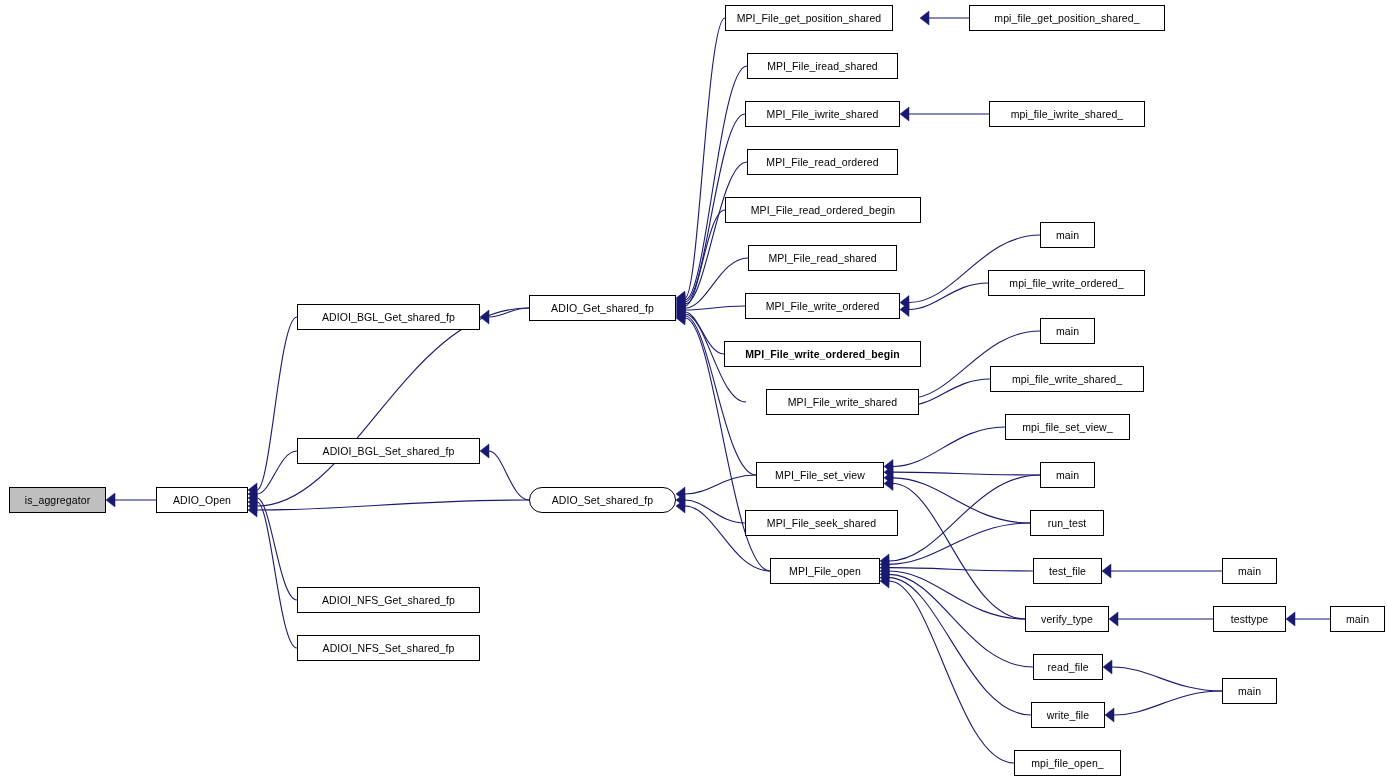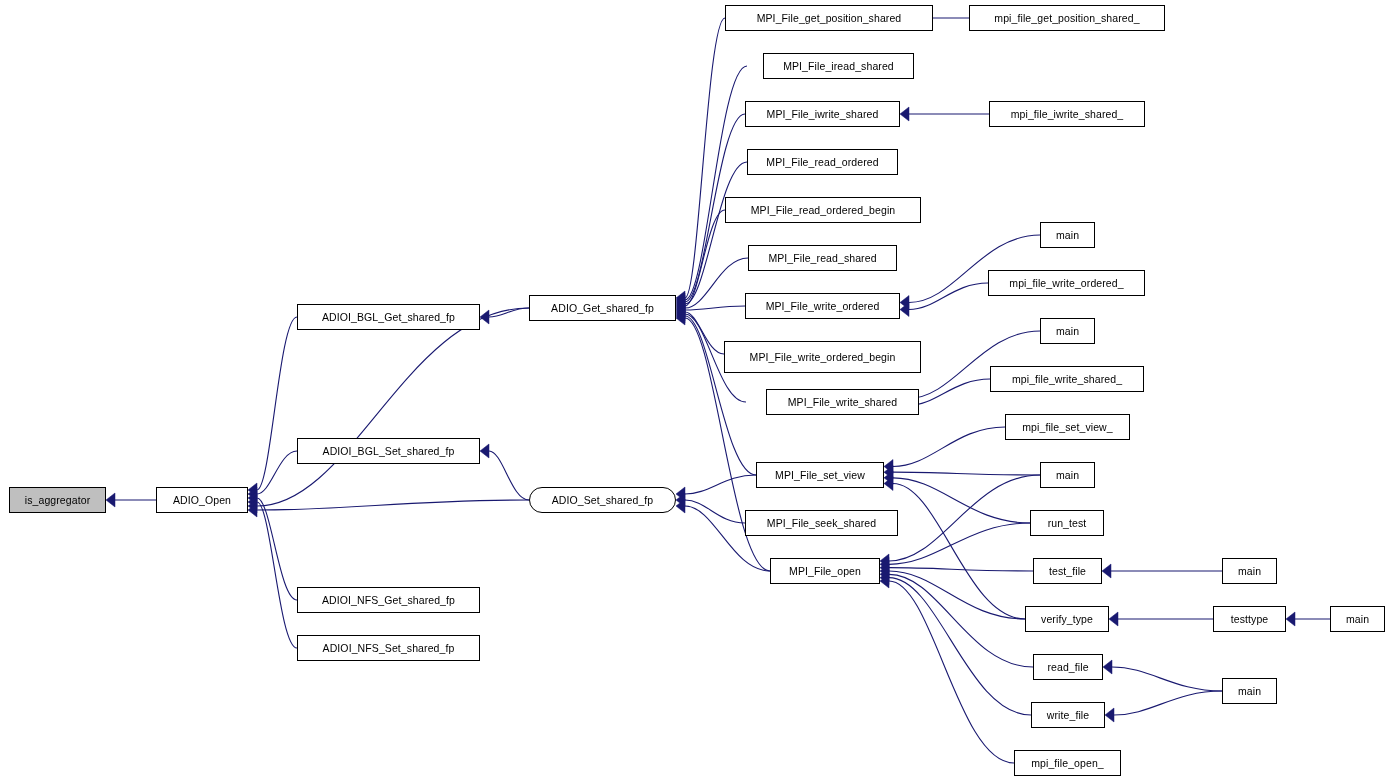--- a/index.html
+++ b/index.html
@@ -127,42 +127,42 @@
       </div>
       <div class="node" style="left: 297px; top: 635px; width: 183px; height: 26px;">
         <span>ADIOI_NFS_Set_shared_fp</span>
       </div>
       <div class="node" style="left: 529px; top: 295px; width: 147px; height: 26px;">
         <span>ADIO_Get_shared_fp</span>
       </div>
       <div class="node" style="left: 529px; top: 487px; width: 147px; height: 26px; border-radius: 13px;">
         <span>ADIO_Set_shared_fp</span>
       </div>
-      <div class="node" style="left: 725px; top: 5px; width: 208px; height: 26px;">
+      <div class="node" style="left: 725px; top: 5px; width: 168px; height: 26px;">
         <span>MPI_File_get_position_shared</span>
       </div>
-      <div class="node" style="left: 747px; top: 53px; width: 151px; height: 26px; margin-left: 16px;">
+      <div class="node" style="left: 747px; top: 53px; width: 151px; height: 26px;">
         <span>MPI_File_iread_shared</span>
       </div>
       <div class="node" style="left: 745px; top: 101px; width: 155px; height: 26px;">
         <span>MPI_File_iwrite_shared</span>
       </div>
       <div class="node" style="left: 747px; top: 149px; width: 151px; height: 26px; justify-content: center;">
         <span>MPI_File_read_ordered</span>
       </div>
       <div class="node" style="left: 725px; top: 197px; width: 196px; height: 26px;">
         <span>MPI_File_read_ordered_begin</span>
       </div>
       <div class="node" style="left: 748px; top: 245px; width: 149px; height: 26px;">
         <span>MPI_File_read_shared</span>
       </div>
       <div class="node" style="left: 745px; top: 293px; width: 155px; height: 26px;">
         <span>MPI_File_write_ordered</span>
       </div>
-      <div class="node" style="left: 724px; top: 341px; width: 197px; height: 32px;">
+      <div class="node" style="left: 724px; top: 341px; width: 197px; height: 26px; font-weight: bold;">
         <span>MPI_File_write_ordered_begin</span>
       </div>
       <div class="node" style="left: 746px; top: 389px; width: 153px; height: 26px; margin-left: 20px;">
         <span>MPI_File_write_shared</span>
       </div>
       <div class="node" style="left: 756px; top: 462px; width: 128px; height: 26px;">
         <span>MPI_File_set_view</span>
       </div>
       <div class="node" style="left: 745px; top: 510px; width: 153px; height: 26px;">
         <span>MPI_File_seek_shared</span>

